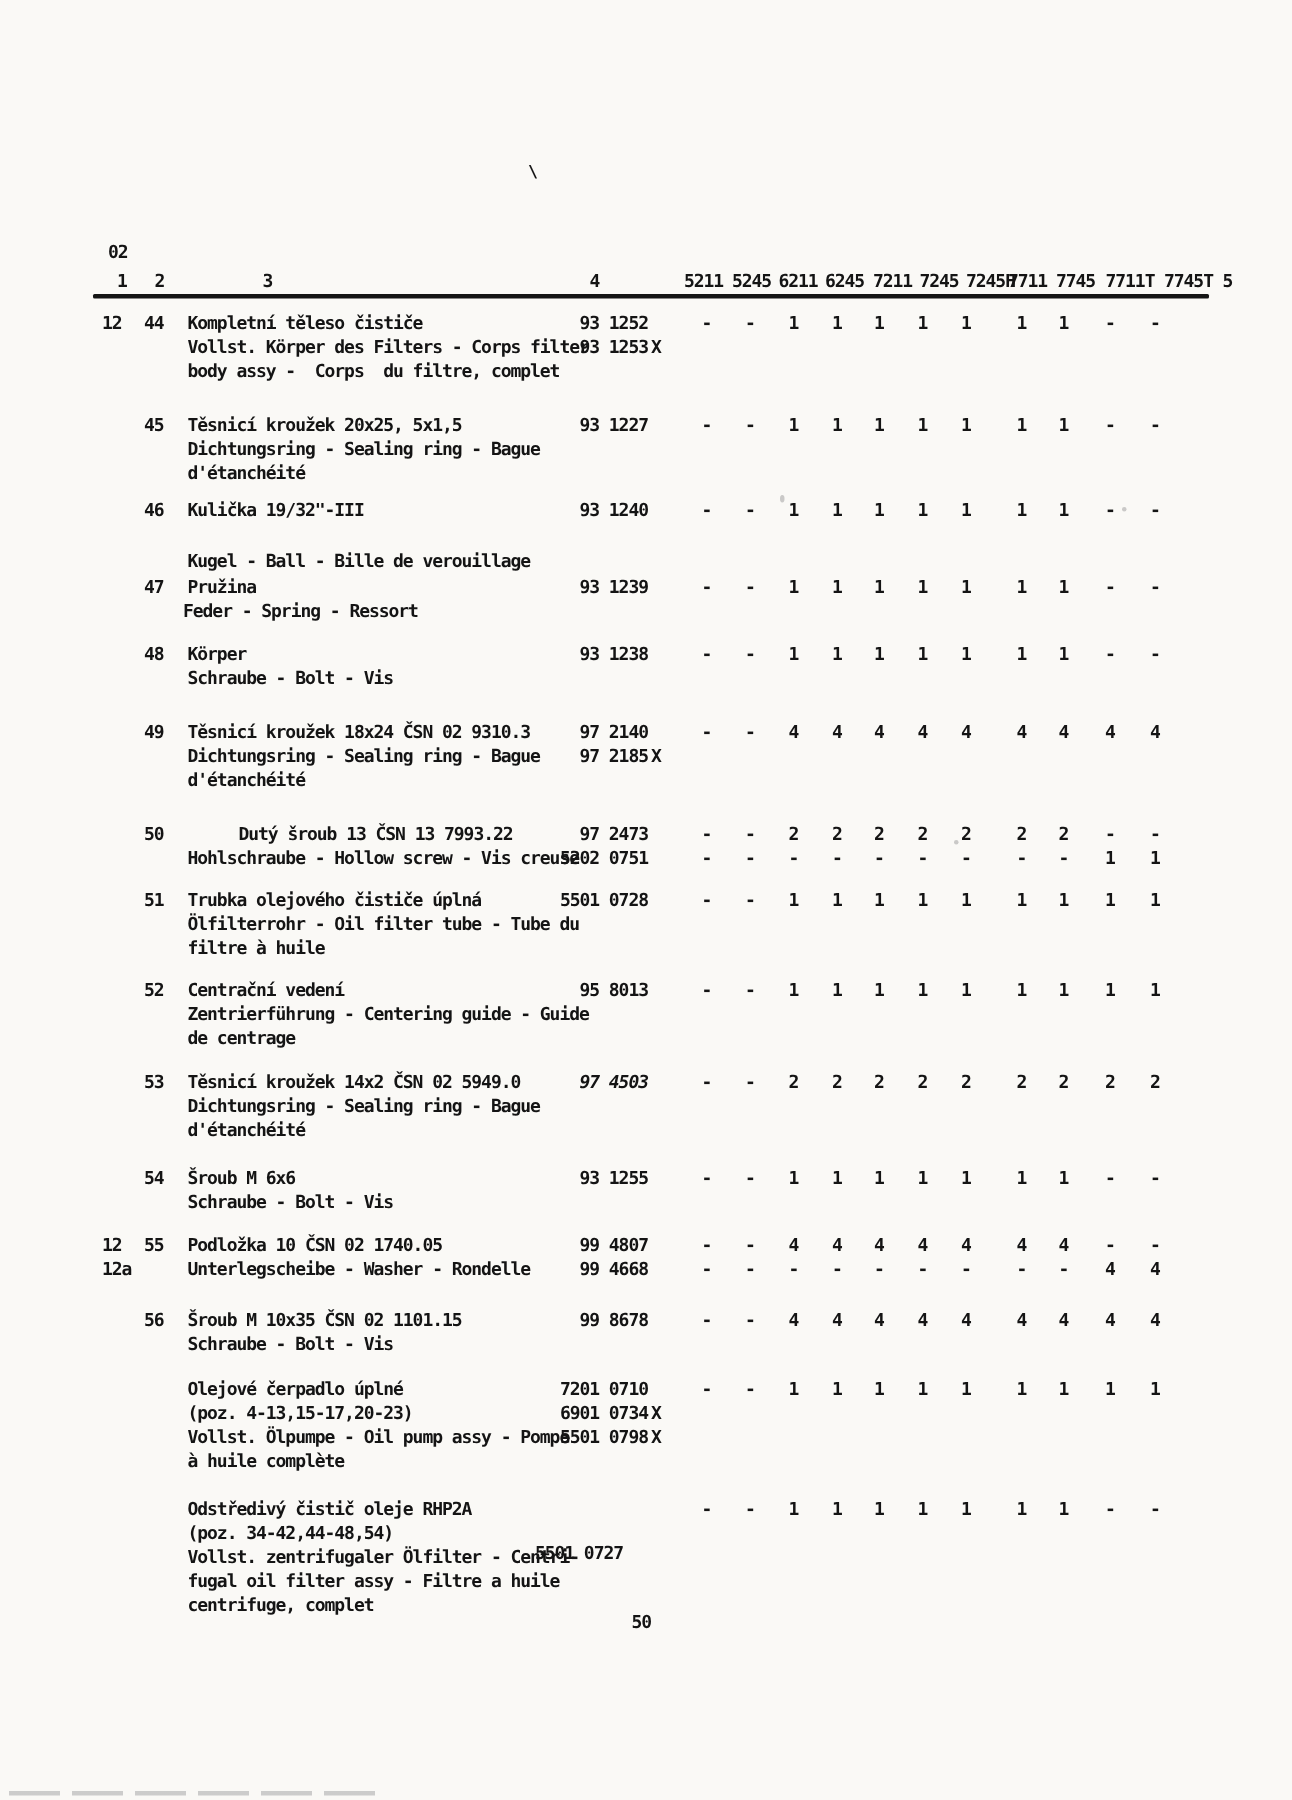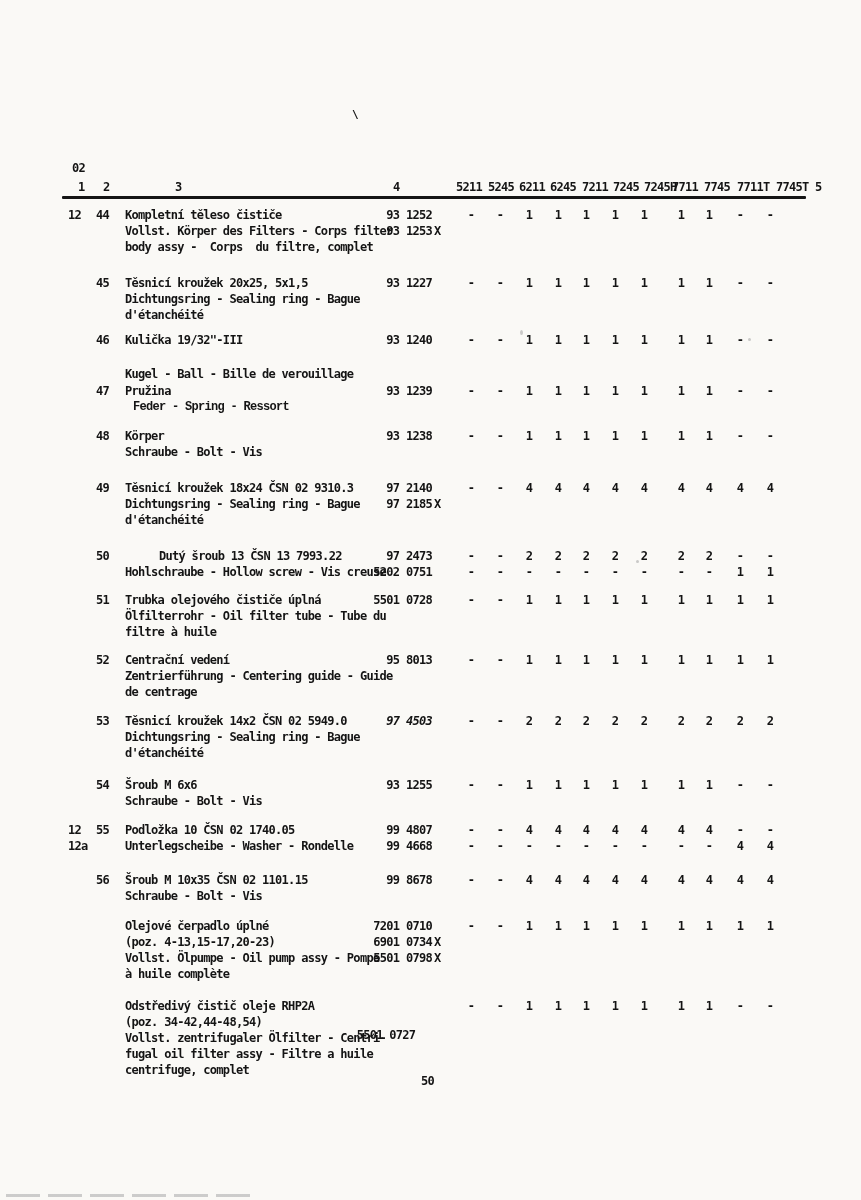--- a/index.html
+++ b/index.html
@@ -134,21 +134,21 @@
         <span class="t qty" style="left: 550px; top: 383px; width: 16px;">1</span>
         <span class="t qty" style="left: 578px; top: 383px; width: 16px;">1</span>
         <span class="t qty" style="left: 607px; top: 383px; width: 16px;">1</span>
         <span class="t qty" style="left: 636px; top: 383px; width: 16px;">1</span>
         <span class="t qty" style="left: 673px; top: 383px; width: 16px;">1</span>
         <span class="t qty" style="left: 701px; top: 383px; width: 16px;">1</span>
         <span class="t qty" style="left: 732px; top: 383px; width: 16px;">-</span>
         <span class="t qty" style="left: 762px; top: 383px; width: 16px;">-</span>
       </div>
       <div>
-        <span class="t" style="left: 133px; top: 399px; font-family: Liberation Mono, monospace;">Feder - Spring - Ressort</span>
+        <span class="t" style="left: 122px; top: 399px;">Feder - Spring - Ressort</span>
       </div>
       <div>
         <span class="t" style="left: 96px; top: 428px;">48</span>
         <span class="t" style="left: 125px; top: 428px;">Körper</span>
         <span class="t part" style="left: 340px; top: 428px; width: 92px;">93 1238</span>
         <span class="t qty" style="left: 463px; top: 428px; width: 16px;">-</span>
         <span class="t qty" style="left: 492px; top: 428px; width: 16px;">-</span>
         <span class="t qty" style="left: 521px; top: 428px; width: 16px;">1</span>
         <span class="t qty" style="left: 550px; top: 428px; width: 16px;">1</span>
         <span class="t qty" style="left: 578px; top: 428px; width: 16px;">1</span>

